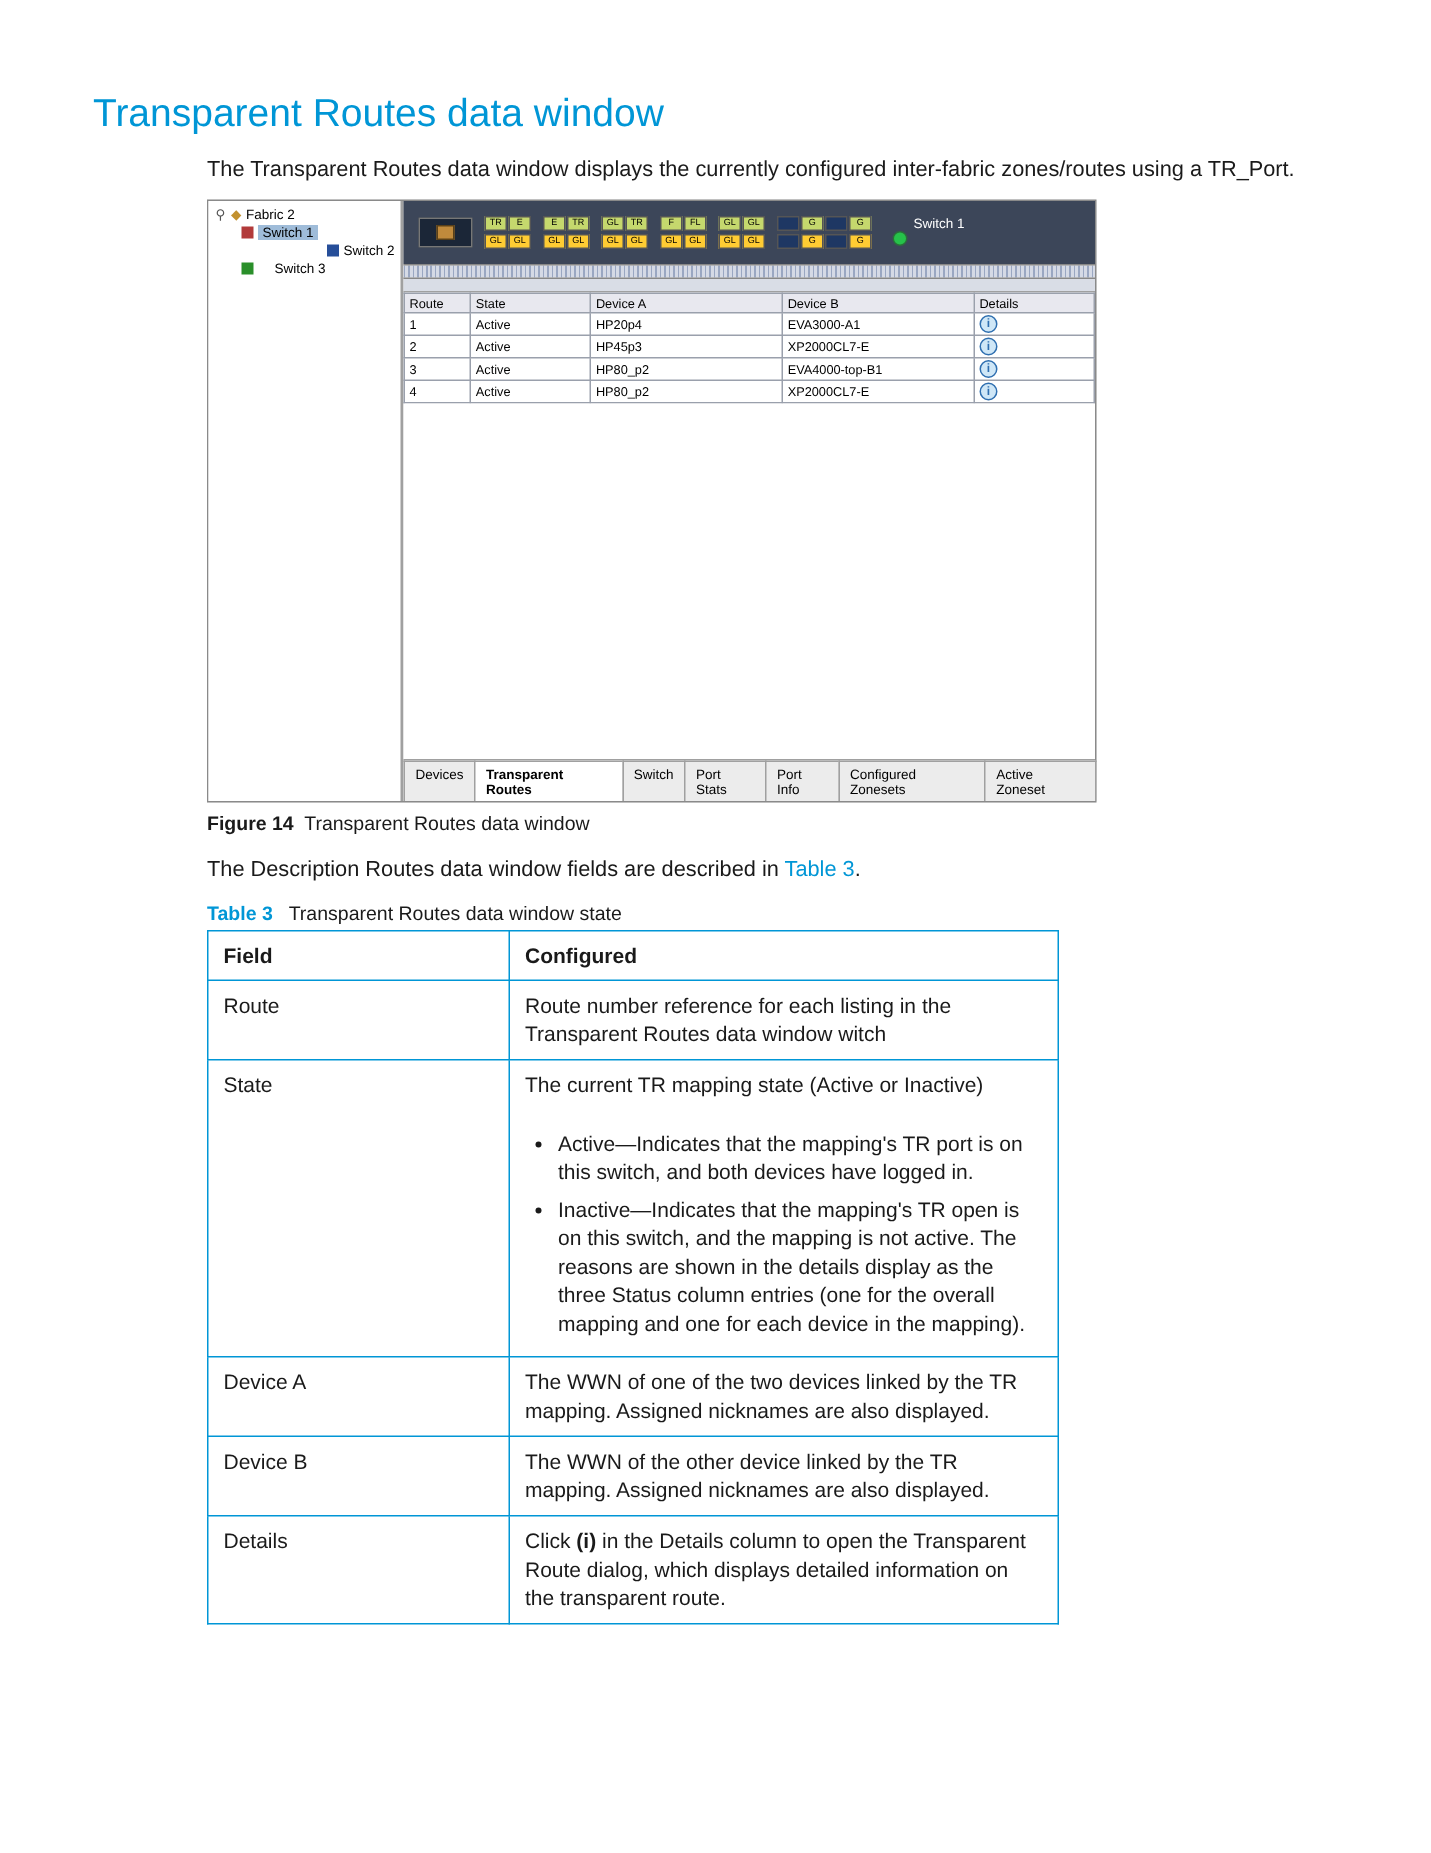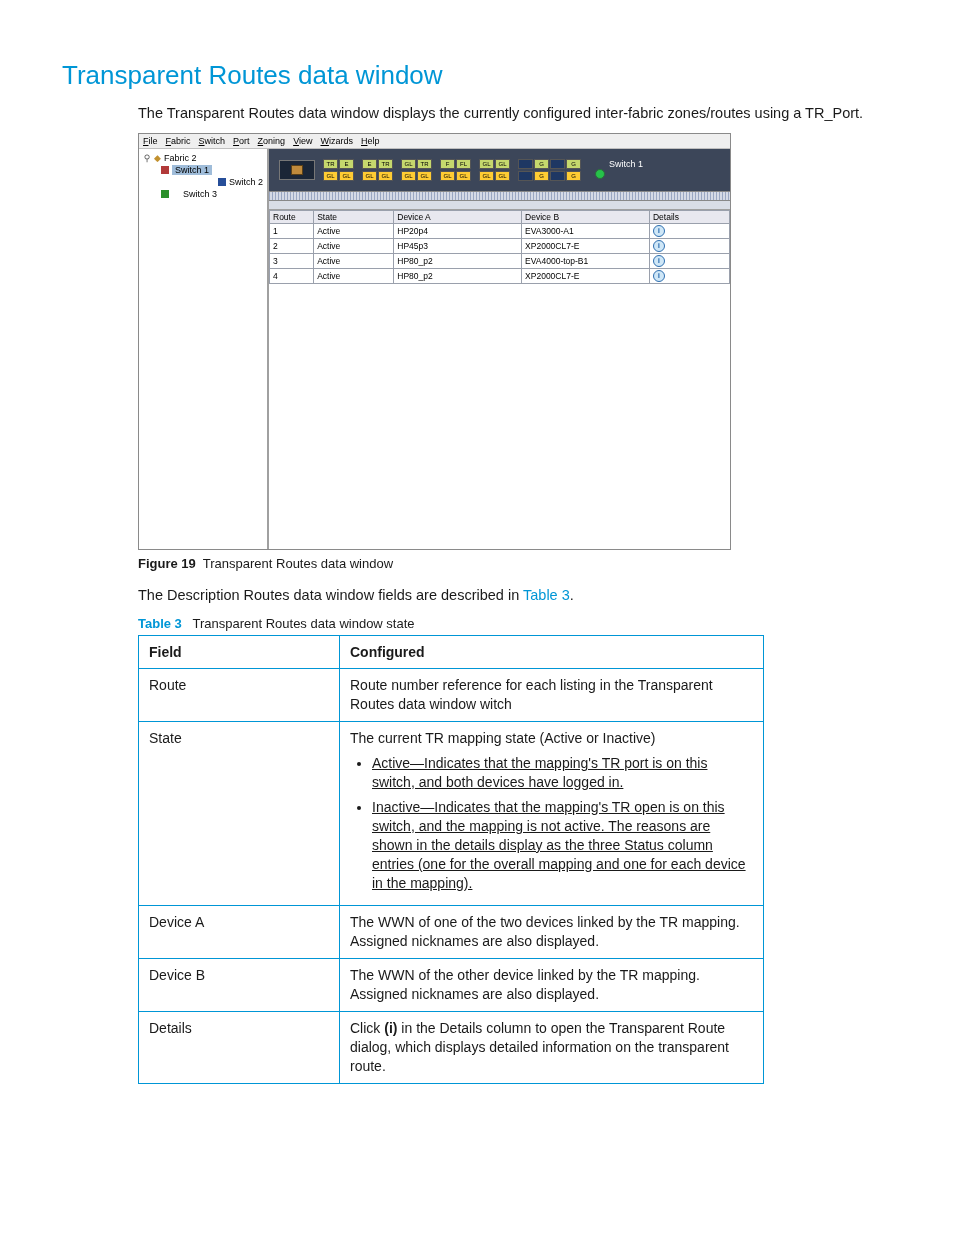--- a/index.html
+++ b/index.html
@@ -106,43 +106,42 @@
 
   
   .fig-caption { margin:6px 0 14px 76px; font-size:13px;}
   .fig-caption b { font-weight:bold; }
   .tbl-caption { margin:10px 0 4px 76px; font-size:13px;}
   .tbl-caption .tlabel { color:#0096d6; font-weight:bold;}
 
   table.fieldtable {
     border-collapse: collapse;
     margin:0 0 0 76px;
-    width: 626px;
+    width: 568px;
     font-size:14px;
   }
   table.fieldtable th, table.fieldtable td {
     border:1.5px solid #0096d6;
     padding:7px 10px;
     vertical-align:top;
     text-align:left;
     line-height:1.35;
   }
   table.fieldtable th { font-weight:bold; background:#fff;}
   .fieldcol { width:180px;}
-  ul.bullets { margin:6px 0 0 0; padding-left:22px;text-decoration:underline;}
+  ul.bullets { margin:20px 0 0 0; padding-left:22px;}
   ul.bullets li { margin-bottom:6px;}
 </style>
 </head>
 <body>
 
 <h1 class="section-title">Transparent Routes data window</h1>
 <p class="body-text">The Transparent Routes data window displays the currently configured inter-fabric zones/routes using a TR_Port.</p>
 
 <div class="app-window">
-  <div class="menubar" id="menubar"><span><u>F</u>ile</span><span><u>F</u>abric</span><span><u>S</u>witch</span><span><u>P</u>ort</span><span><u>Z</u>oning</span><span><u>V</u>iew</span><span><u>W</u>izards</span><span><u>H</u>elp</span></div>
   <div class="app-body">
     <div class="tree-pane" id="tree">
         <div class="tree-row">
           <span class="tree-key">⚲</span>
           <span style="color:#c2912f">◆</span>
           <span>Fabric 2</span>
         </div>
         <div class="tree-row" style="padding-left: 18px;">
           <span class="swatch" style="background: rgb(178, 58, 58);"></span>
           <span class="tree-sel">Switch 1</span>
@@ -264,26 +263,35 @@
             <tr>
               <td>4</td>
               <td>Active</td>
               <td>HP80_p2</td>
               <td>XP2000CL7-E</td>
               <td class="col-details"><span class="details-icon">i</span></td>
             </tr>
           </tbody>
       </table>
       <div class="blank-area"></div>
+      <div class="tabstrip" id="tabstrip">
+          <div class="tab">Devices</div>
+          <div class="tab active">Transparent Routes</div>
+          <div class="tab">Switch</div>
+          <div class="tab">Port Stats</div>
+          <div class="tab">Port Info</div>
+          <div class="tab">Configured Zonesets</div>
+          <div class="tab">Active Zoneset</div>
+        </div>
     </div>
   </div>
 </div>
 
 <p class="fig-caption">
-  <b>Figure 19</b>&nbsp;
+  <b>Figure 14</b>&nbsp;
   <span>Transparent Routes data window</span>
 </p>
 
 <p class="body-text">
   <span>The Description Routes data window fields are described in </span><span class="link">Table 3</span><span>.</span>
 </p>
 
 <p class="tbl-caption">
   <span class="tlabel">Table 3</span>&nbsp;&nbsp;
   <span>Transparent Routes data window state</span>

